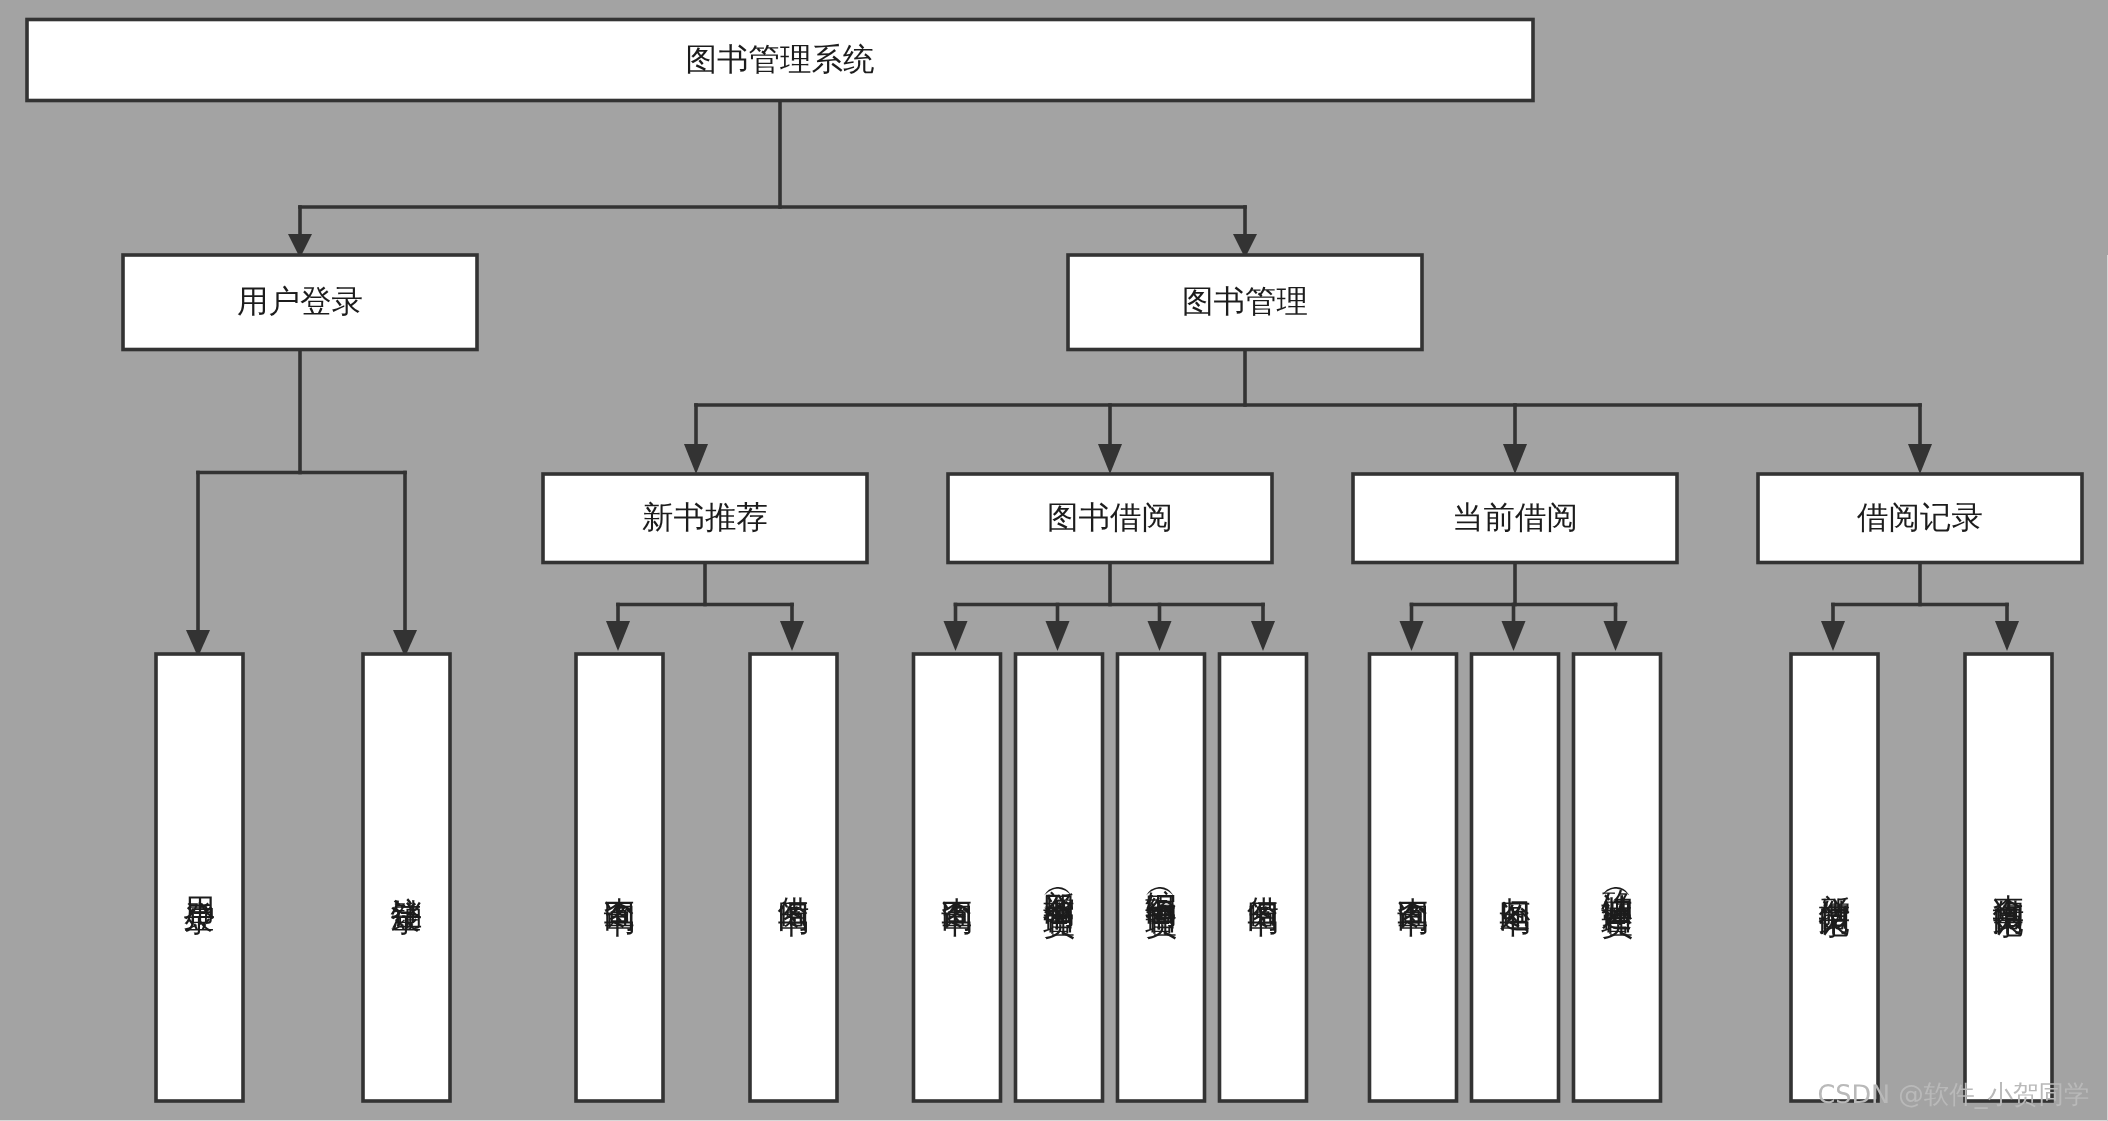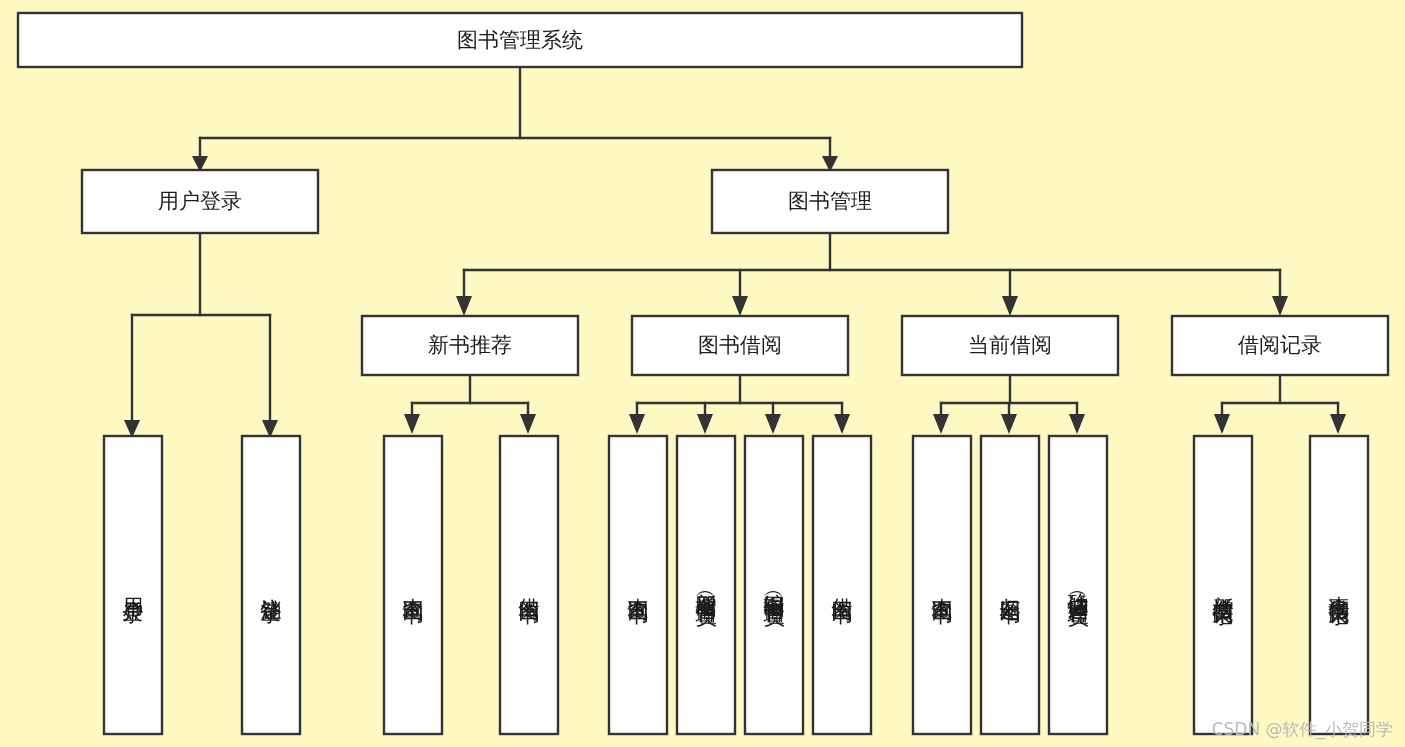--- a/index.html
+++ b/index.html
@@ -8,21 +8,21 @@
     padding: 0;
     background: #ffffff;
   }
   body {
     font-family: "DejaVu Sans", "Liberation Sans", sans-serif;
   }
   #diagram-root {
     position: relative;
     width: 1405px;
     height: 747px;
-    background: #fef9c3;
+    background: #a3a3a3;
     overflow: hidden;
   }
   svg#tree-svg {
     position: absolute;
     top: 0;
     left: 0;
     width: 1405px;
     height: 747px;
     display: block;
   }

